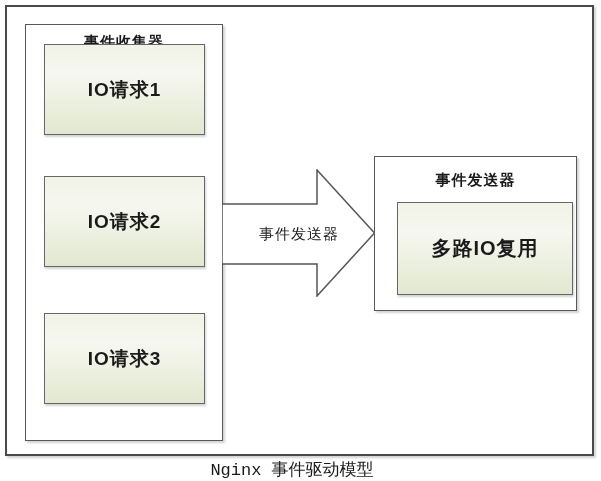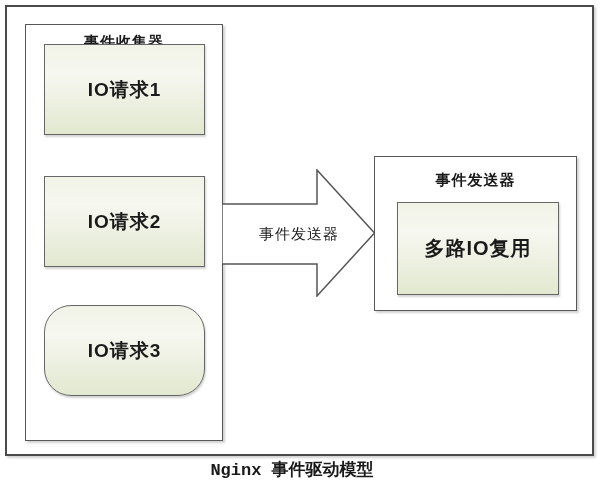--- a/index.html
+++ b/index.html
@@ -61,24 +61,24 @@
     border: 1px solid #666;
     box-shadow: 1px 2px 2px rgba(0,0,0,0.18);
     font-family: "Liberation Sans", "DejaVu Sans", sans-serif;
     font-weight: 700;
     font-size: 19px;
     letter-spacing: 1px;
   }
   .io-box { left: 44px; width: 161px; height: 91px; }
   .io-1 { top: 44px; }
   .io-2 { top: 176px; }
-  .io-3 { top: 305px; border-radius: 27px; }
+  .io-3 { top: 313px; }
   .multiplex {
     left: 397px; top: 202px;
-    width: 162px; height: 93px;
+    width: 176px; height: 93px;
     font-size: 20px;
   }
   .arrow-wrap {
     position: absolute;
     left: 222px; top: 169px;
     width: 154px; height: 128px;
   }
   .arrow-wrap svg { display: block; width: 100%; height: 100%; }
   .arrow-label {
     position: absolute;
@@ -88,21 +88,21 @@
     font-size: 15px;
     letter-spacing: 1px;
   }
   .caption {
     position: absolute;
     left: 0; top: 458px;
     width: 584px;
     text-align: center;
     font-family: "Liberation Mono", "DejaVu Sans Mono", monospace;
     font-size: 17px;
-    font-weight: 700;
+    font-weight: 400;
     color: var(--text);
     white-space: nowrap;
   }
 </style>
 </head>
 <body>
 
 <div class="canvas">
 
   <div class="outer-frame"></div>

